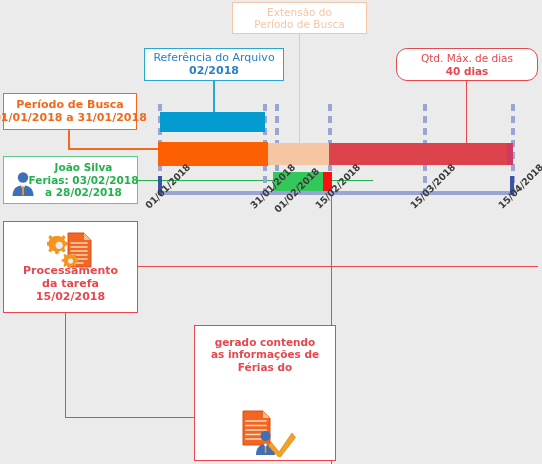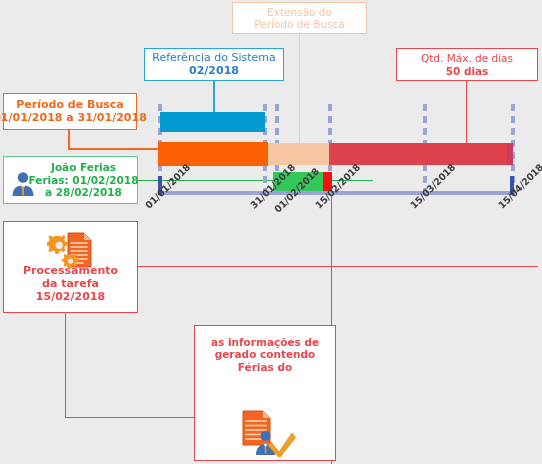--- a/index.html
+++ b/index.html
@@ -140,37 +140,37 @@
   <div class="datelbl" style="left:313px; top:203px;">15/02/2018</div>
   <div class="datelbl" style="left:408px; top:203px;">15/03/2018</div>
   <div class="datelbl" style="left:496px; top:203px;">15/04/2018</div>
 
   <div class="box box-peach" style="left:232px; top:2px; width:135px; height:32px; font-size:10.5px; font-weight:normal;">
     <span class="ln">Extensão do</span>
     <span class="ln">Período de Busca</span>
   </div>
 
   <div class="box box-blue" style="left:144px; top:48px; width:140px; height:33px; font-size:11px;">
-    <span class="ln reg">Referência do Sistema</span>
+    <span class="ln reg">Referência do Arquivo</span>
     <span class="ln">02/2018</span>
   </div>
 
-  <div class="box box-red" style="left:396px; top:48px; width:142px; height:33px; font-size:10.5px;">
+  <div class="box box-red" style="left:396px; top:48px; width:142px; height:33px; font-size:10.5px;border-radius:11px;">
     <span class="ln reg">Qtd. Máx. de dias</span>
-    <span class="ln">50 dias</span>
+    <span class="ln">40 dias</span>
   </div>
 
   <div class="box box-orange" style="left:3px; top:93px; width:134px; height:37px; font-size:11px;">
     <span class="ln">Período de Busca</span>
     <span class="ln">01/01/2018 a 31/01/2018</span>
   </div>
 
   <div class="box box-green" style="left:3px; top:156px; width:135px; height:48px; font-size:10.5px; padding-left:26px; box-sizing:border-box;">
-    <span class="ln">João Ferias</span>
-    <span class="ln">Ferias: 01/02/2018</span>
+    <span class="ln">João Silva</span>
+    <span class="ln">Ferias: 03/02/2018</span>
     <span class="ln">a 28/02/2018</span>
 
     <svg class="icon" style="left:5px; top:13px;" width="28" height="28" viewBox="0 0 28 28">
       <circle cx="14" cy="7.5" r="5.2" fill="#3f6fb5"></circle>
       <path d="M3.5 26 C3.5 18.5 8 15.2 14 15.2 C20 15.2 24.5 18.5 24.5 26 Z" fill="#3f6fb5"></path>
       <path d="M11.6 15.4 L14 19 L16.4 15.4 L14 14.4 Z" fill="#f5f5f5"></path>
       <path d="M13.1 18.6 h1.9 v6.6 h-1.9 z" fill="#f0962e"></path>
       <circle cx="14.05" cy="17.6" r="1.35" fill="#f0962e"></circle>
     </svg>
   </div>
@@ -196,22 +196,22 @@
         <path d="M24.5 24.5 l2 .7 1.4-1.4 1.5 1.5 -.9 1.8 .7 1.8 2 .4 0 2.1 -2 .4 -.7 1.8 .9 1.8 -1.5 1.5 -1.4-1.4 -2 .7 -.5 2 -2.1 0 -.5-2 -2-.7 -1.4 1.4 -1.5-1.5 .9-1.8 -.7-1.8 -2-.4 0-2.1 2-.4 .7-1.8 -.9-1.8 1.5-1.5 1.4 1.4 2-.7 z"></path>
       </g>
       <circle cx="23.5" cy="31" r="2.6" fill="#ebebeb"></circle>
     </svg>
     <span class="ln">Processamento</span>
     <span class="ln">da tarefa</span>
     <span class="ln">15/02/2018</span>
   </div>
 
   <div class="box box-red" style="left:194px; top:325px; width:142px; height:136px; font-size:10.5px; justify-content:flex-start; padding-top:10px;">
+    <span class="ln">gerado contendo</span>
     <span class="ln">as informações de</span>
-    <span class="ln">gerado contendo</span>
     <span class="ln">Férias do</span>
 
     <svg class="icon" style="left:40px; top:83px;" width="62" height="48" viewBox="0 0 62 48">
       <path d="M8 2 h20 l7 7 v27 h-27 z" fill="#f26522" stroke="#d4511a" stroke-width="1"></path>
       <path d="M28 2 l7 7 h-7 z" fill="#fbbd8a"></path>
       <g stroke="#ffd9b8" stroke-width="1.7" stroke-linecap="round">
         <line x1="11" y1="12" x2="31" y2="12"></line>
         <line x1="11" y1="16.5" x2="31" y2="16.5"></line>
         <line x1="11" y1="21" x2="31" y2="21"></line>
         <line x1="11" y1="25.5" x2="31" y2="25.5"></line>

